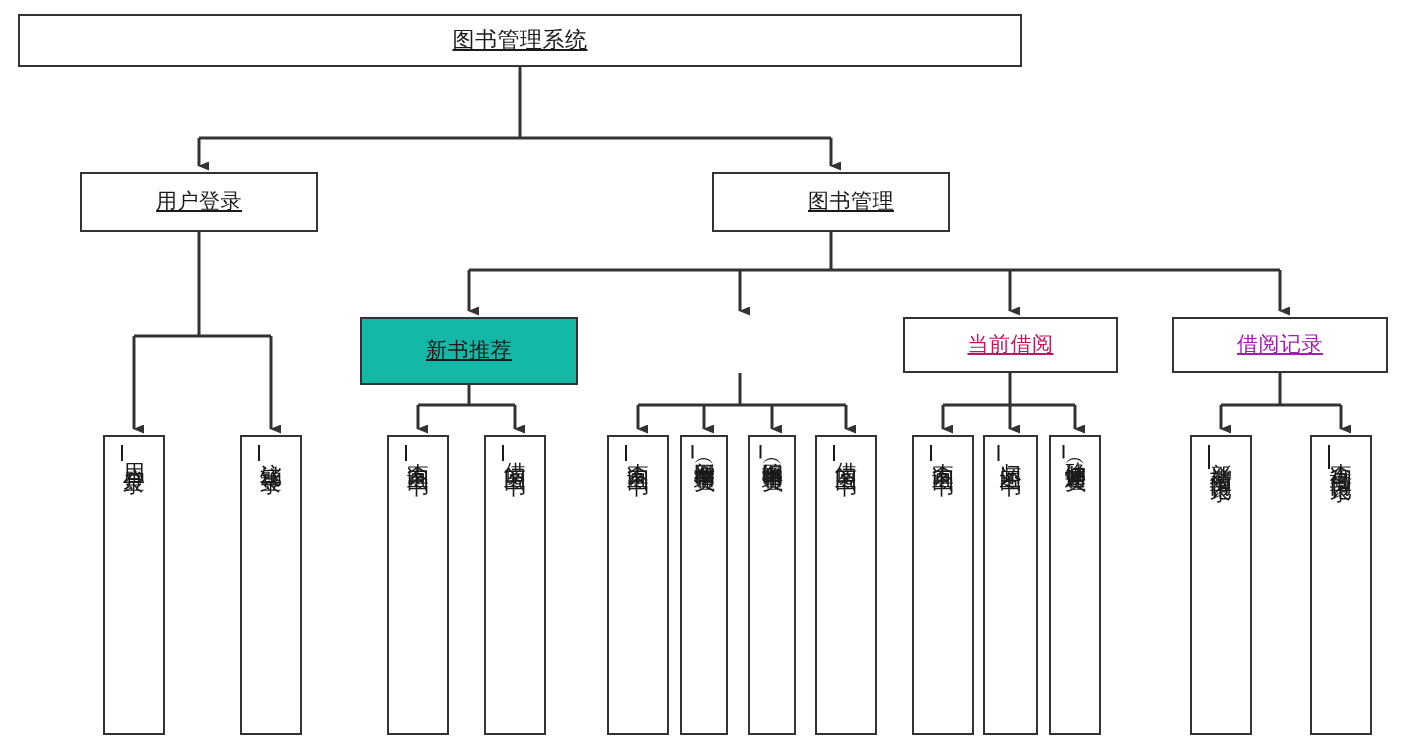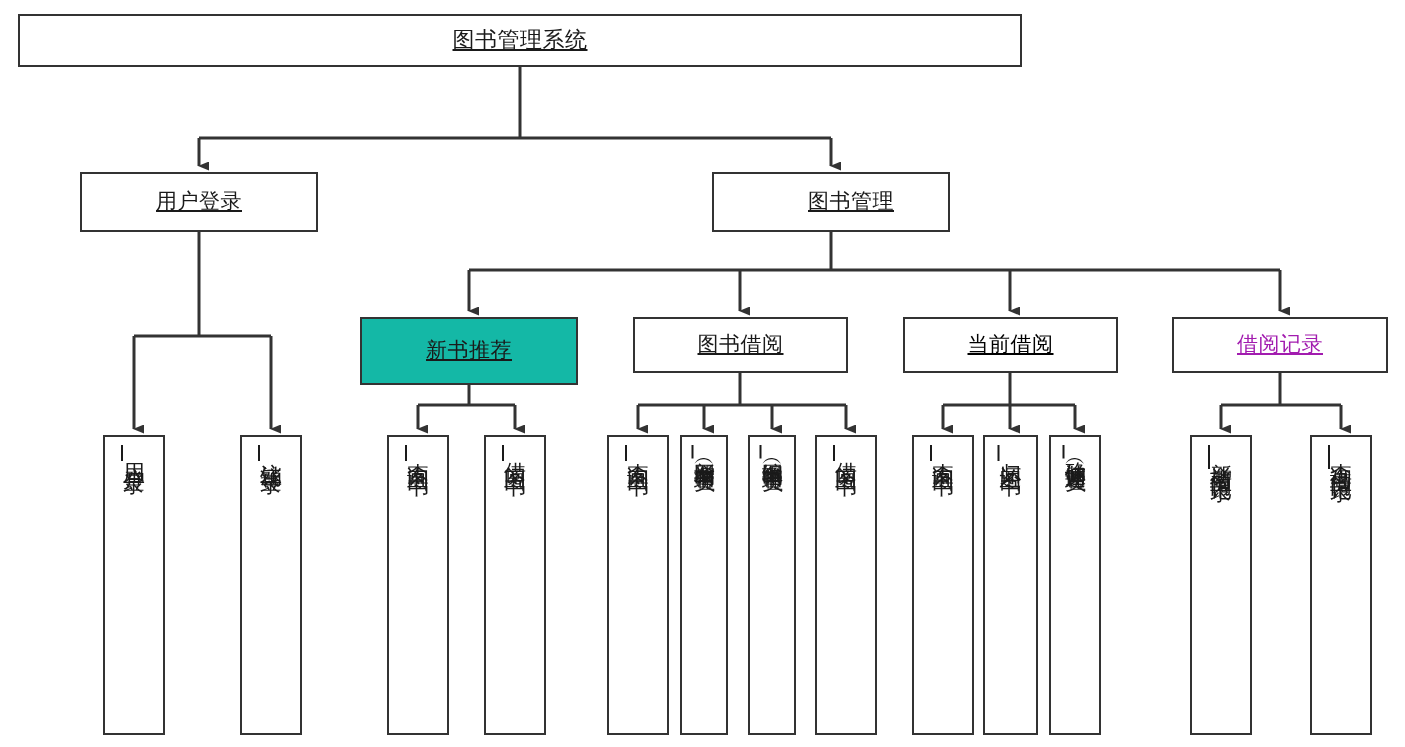--- a/index.html
+++ b/index.html
@@ -140,24 +140,21 @@
   <div class="node horiz" style="left: 80px; top: 172px; width: 238px; height: 60px; border-color: rgb(51, 51, 51); background: rgb(255, 255, 255); color: rgb(26, 26, 26);">
     <span class="node-label">用户登录</span>
   </div>
   <div class="node horiz" style="left: 712px; top: 172px; width: 238px; height: 60px; border-color: rgb(51, 51, 51); background: rgb(255, 255, 255); color: rgb(26, 26, 26); padding-left: 40px;">
     <span class="node-label">图书管理</span>
   </div>
 
   <div class="node horiz" style="left: 360px; top: 317px; width: 218px; height: 68px; border-color: rgb(51, 51, 51); background: #14b8a6; color: rgb(26, 26, 26);">
     <span class="node-label">新书推荐</span>
   </div>
-  <div class="node horiz" style="left: 633px; top: 317px; width: 215px; height: 56px; border-color: rgb(51, 51, 51); background: rgb(255, 255, 255); color: rgb(26, 26, 26);">
-    <span class="node-label">图书借阅</span>
-  </div>
-  <div class="node horiz" style="left: 903px; top: 317px; width: 215px; height: 56px; border-color: rgb(51, 51, 51); background: rgb(255, 255, 255); color: #000000;">
+  <div class="node horiz" style="left: 903px; top: 317px; width: 215px; height: 56px; border-color: rgb(51, 51, 51); background: rgb(255, 255, 255); color: #be185d;">
     <span class="node-label">当前借阅</span>
   </div>
   <div class="node horiz" style="left: 1172px; top: 317px; width: 216px; height: 56px; border-color: rgb(51, 51, 51); background: rgb(255, 255, 255); color: #a21caf;">
     <span class="node-label">借阅记录</span>
   </div>
 
   <div class="node vert" style="left: 103px; top: 435px; width: 62px; height: 300px; border-color: rgb(51, 51, 51); background: rgb(255, 255, 255); color: rgb(26, 26, 26);">
     <span class="node-label">用户登录</span>
   </div>
   <div class="node vert" style="left: 240px; top: 435px; width: 62px; height: 300px; border-color: rgb(51, 51, 51); background: rgb(255, 255, 255); color: rgb(26, 26, 26);">

